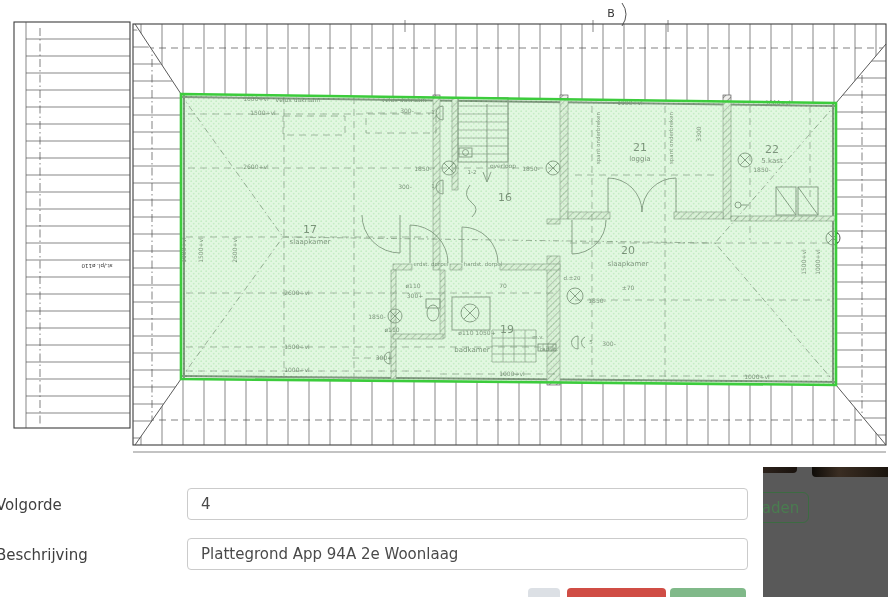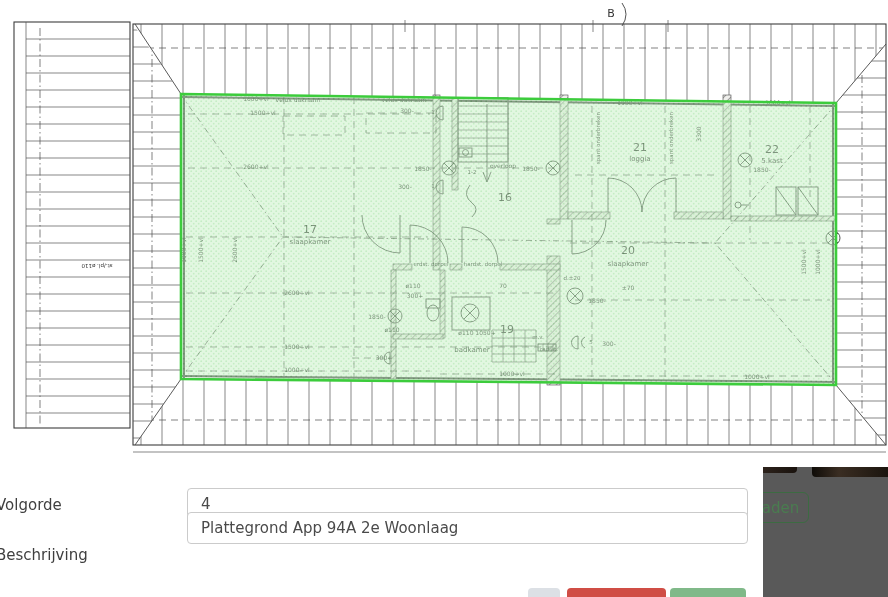--- a/index.html
+++ b/index.html
@@ -474,21 +474,21 @@
         <polygon points="181,94 836,103 836,385 181,379" class="overlay-fill"></polygon>
         <polygon points="181,94 836,103 836,385 181,379" class="overlay-border"></polygon>
       </g>
     </svg>
   </div>
 
   <div>
     <label class="fld-label" style="top:496px">Volgorde</label>
     <input class="txt-input" style="top: 488px;" type="text" value="4">
     <label class="fld-label" style="top:546px">Beschrijving</label>
-    <input class="txt-input" style="top: 512px;" type="text" value="Plattegrond App 94A 2e Woonlaag">
+    <input class="txt-input" style="top: 538px;" type="text" value="Plattegrond App 94A 2e Woonlaag">
     <button class="btn" id="btn-neutral"></button>
     <button class="btn" id="btn-delete"></button>
     <button class="btn" id="btn-save"></button>
   </div>
 
   <div id="backdrop">
     <div class="thumb" id="thumb-1"></div>
     <div class="thumb" id="thumb-2"></div>
     <button id="backdrop-btn">oaden</button>
   </div>

